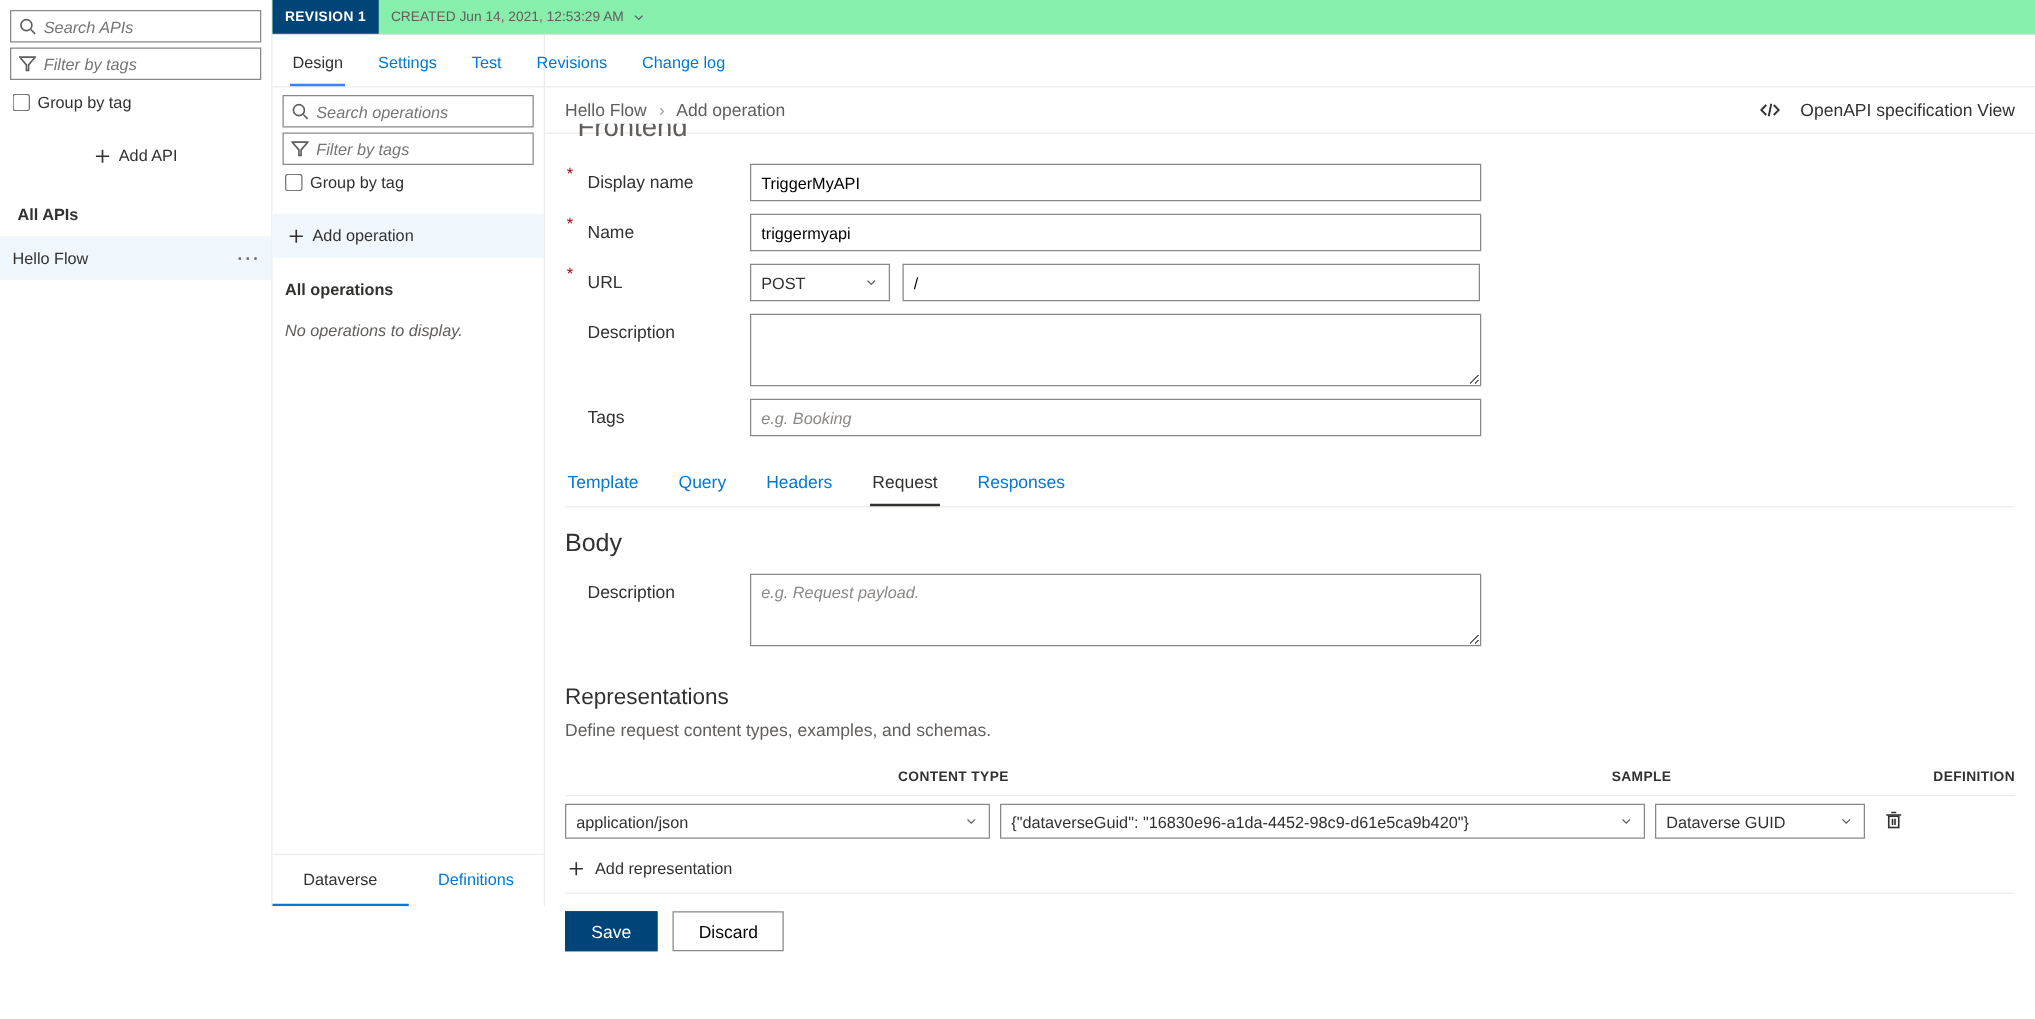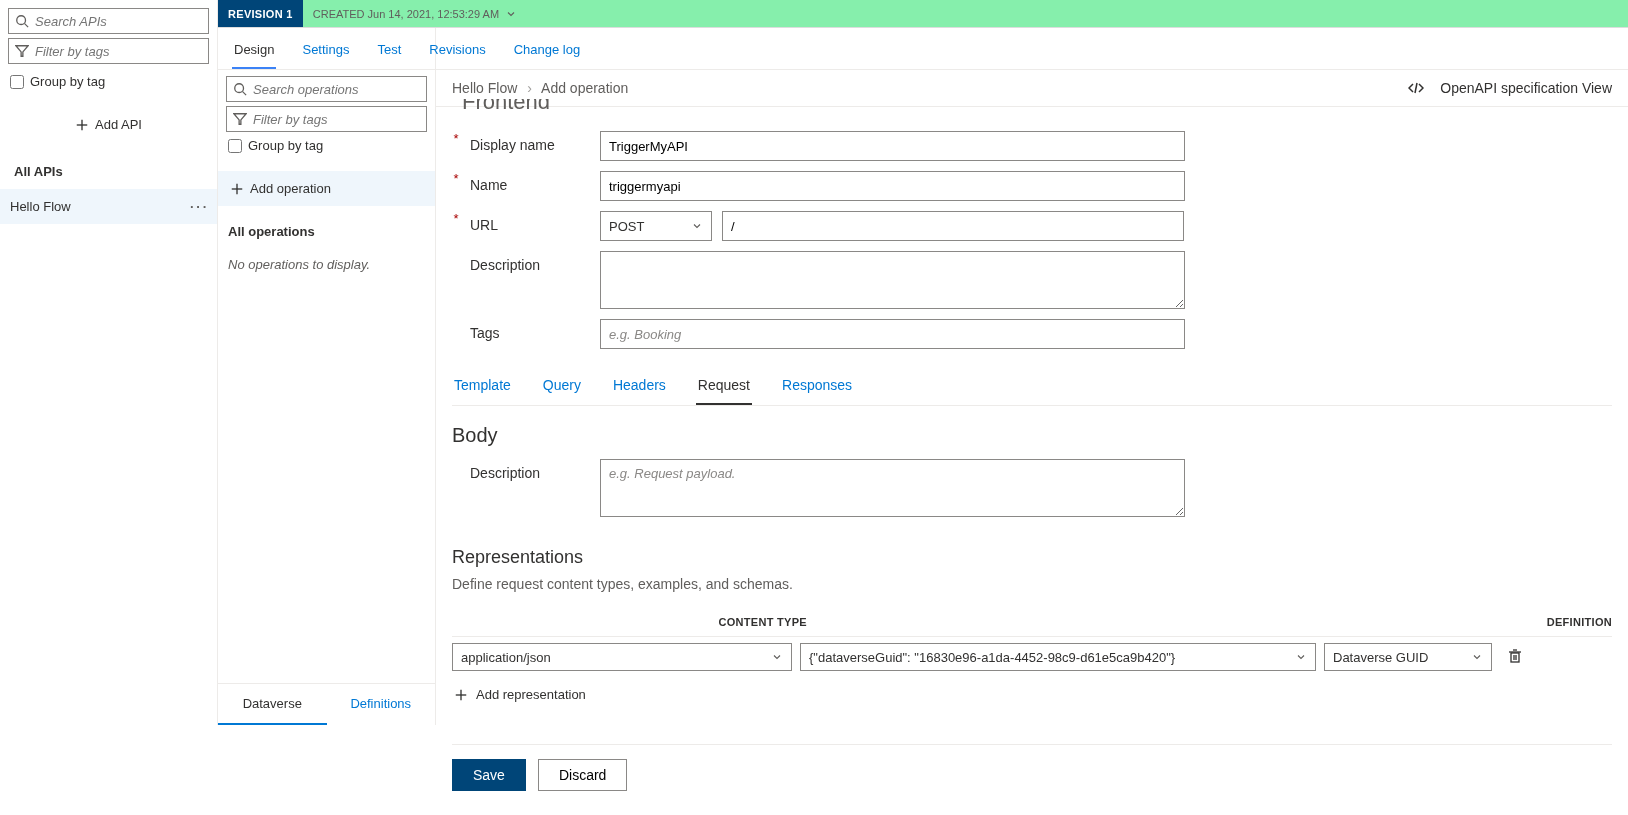--- a/index.html
+++ b/index.html
@@ -81,21 +81,21 @@
 .rep-row .cell3{ width:176px; }
 .combo{ border:1px solid #8a8886; height:28px; display:flex; align-items:center; justify-content:space-between; padding:0 8px; background:#fff; cursor:text; width:100%; }
 .combo svg{ width:12px; height:12px; stroke:#605e5c; fill:none; stroke-width:1.5; }
 .combo span{ white-space:nowrap; overflow:hidden; text-overflow:ellipsis; }
 .del{ width:30px; text-align:center; cursor:pointer; color:#a80000; }
 .del svg{ width:16px; height:16px; stroke:#323130; fill:none; stroke-width:1.3; }
 
 .add-rep{ display:flex; align-items:center; gap:8px; padding:10px 2px; cursor:pointer; }
 .add-rep svg{ width:14px; height:14px; stroke:#323130; stroke-width:1.5; fill:none; }
 
-.foot-bar{ display:flex; gap:12px; border-top:1px solid #edebe9; padding:14px 0 0; margin-top:32px; }
+.foot-bar{ display:flex; gap:12px; border-top:1px solid #edebe9; padding:14px 0 0; margin-top:2px; }
 .btn{ height:32px; padding:0 20px; font-size:14px; border:1px solid #8a8886; background:#fff; cursor:pointer; }
 .btn.primary{ background:#004578; color:#fff; border-color:#004578; }
 </style>
 </head>
 <body>
 
 <div class="root">
 
   <div class="sidebar-left">
     <div class="search-box">
@@ -251,20 +251,21 @@
           <span class="req hidden">*</span>
           <div class="lab">Description</div>
           <textarea class="txt" placeholder="e.g. Request payload." style=""></textarea>
         </div>
 
         <div class="h3">Representations</div>
         <div class="help">Define request content types, examples, and schemas.</div>
 
         <div class="rep-head">
           <div class="c1">CONTENT TYPE</div>
+          <div class="c2">SAMPLE</div>
           <div class="c3">DEFINITION</div>
         </div>
 
         <div class="rep-row">
           <div class="cell1" style="padding-right:8px;">
             <div class="combo">
               <span>application/json</span>
               <svg viewBox="0 0 16 16">
                   <polyline points="4,6 8,10 12,6"></polyline>
                 </svg>

